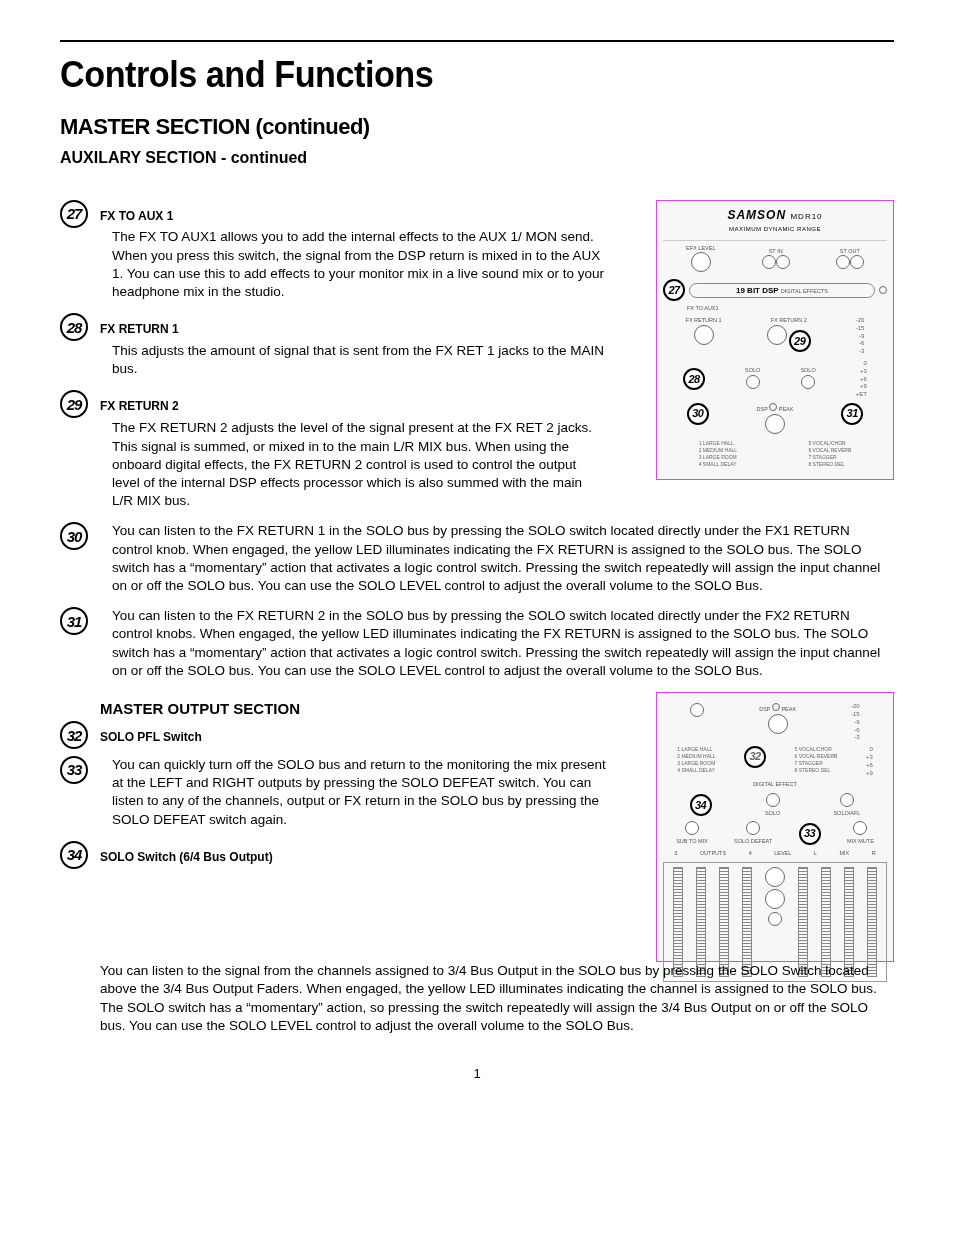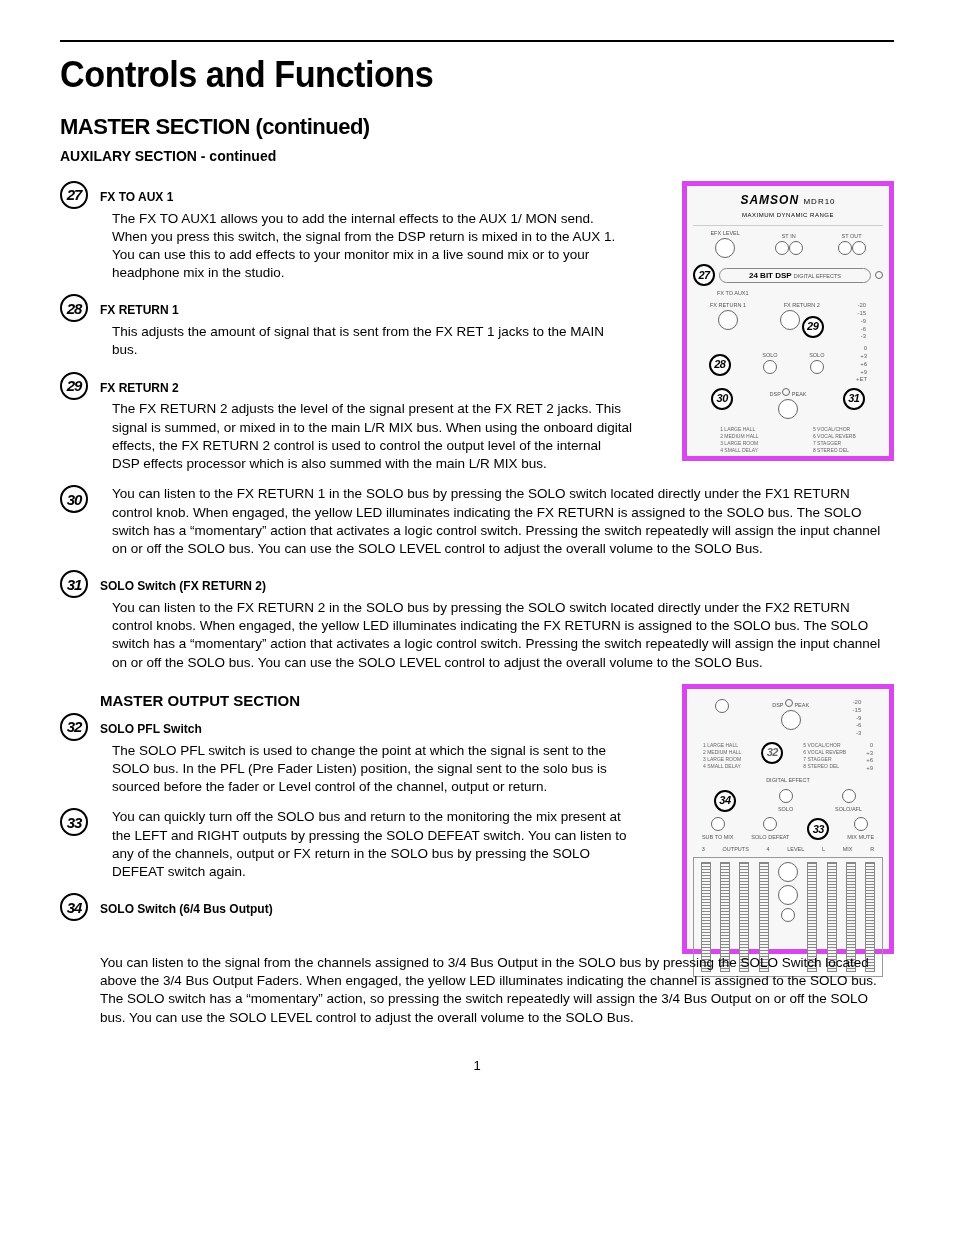--- a/index.html
+++ b/index.html
@@ -23,23 +23,23 @@
     transform-origin: left;
     letter-spacing: -0.5px;
   }
   .title-sub {
     font-size: 22px;
     font-weight: 900;
     margin: 12px 0 4px 0;
     letter-spacing: -0.5px;
   }
   .title-aux {
-    font-size: 14px;
-    font-weight: 900;
-    margin: 0 0 14px 0;
+    font-size: 16px;
+    font-weight: 900;
+    margin: 0 0 30px 0;
   }
   .title-section {
     font-size: 15px;
     font-weight: 900;
     margin: 6px 0 2px 10px;
   }
   .item {
     display: flex;
     align-items: flex-start;
     margin-bottom: 6px;
@@ -80,22 +80,22 @@
   }
   .two-col {
     display: flex;
     gap: 18px;
   }
   .two-col .text {
     flex: 1 1 auto;
   }
   .diagram {
     flex: 0 0 auto;
-    width: 212px;
-    border: 5px solid #d946ef;
+    width: 238px;
+    border: 1px solid #d946ef;
     background: #f7f7f7;
     font-size: 7px;
     box-sizing: border-box;
     padding: 6px;
     margin-left: 32px;
   }
   .diagram .brand {
     font-weight: 900;
     font-style: italic;
     font-size: 12px;
@@ -169,21 +169,21 @@
     <div class="tag">MAXIMUM DYNAMIC RANGE</div>
     <div style="border-top:1px solid #ccc;margin:6px 0 2px"></div>
     <div class="row">
       <div style="text-align:center"><div class="lbl">EFX LEVEL</div><span class="knob"></span></div>
       <div style="text-align:center"><div class="lbl">ST IN</div><span class="knob-sm"></span><span class="knob-sm"></span></div>
       <div style="text-align:center"><div class="lbl">ST OUT</div><span class="knob-sm"></span><span class="knob-sm"></span></div>
     </div>
     <div class="row" style="gap:4px">
       <span class="mini-badge">27</span>
       <div style="flex:1;text-align:center;border:1px solid #888;border-radius:8px;padding:1px 4px">
-        <span style="font-weight:900;font-size:8px">24 BIT DSP</span>
+        <span style="font-weight:900;font-size:8px">19 BIT DSP</span>
         <span class="lbl">DIGITAL EFFECTS</span>
       </div>
       <span class="dot"></span>
     </div>
     <div class="lbl" style="text-align:left;margin-left:24px">FX TO AUX1</div>
     <div class="row" style="align-items:flex-start">
       <div style="text-align:center"><div class="lbl">FX RETURN 1</div><span class="knob"></span></div>
       <div style="text-align:center"><div class="lbl">FX RETURN 2</div><span class="knob"></span><span class="mini-badge" style="margin-left:2px">29</span></div>
       <div class="leds">
         <div>-20</div>
@@ -230,34 +230,32 @@
 <div class="item">
   <div class="badge-col"><span class="badge">30</span></div>
   <div class="item-content">
     <div class="item-body"> You can listen to the FX RETURN 1 in the SOLO bus by pressing the SOLO switch located directly under the FX1 RETURN control knob. When engaged, the yellow LED illuminates indicating the FX RETURN is assigned to the SOLO bus. The SOLO switch has a “momentary” action that activates a logic control switch. Pressing the switch repeatedly will assign the input channel on or off the SOLO bus. You can use the SOLO LEVEL control to adjust the overall volume to the SOLO Bus.</div>
   </div>
 </div>
 
 <div class="item">
   <div class="badge-col"><span class="badge">31</span></div>
   <div class="item-content">
-    <div class="item-heading">SOLO Switch (FX RETURN 2)</div>
     <div class="item-body">You can listen to the FX RETURN 2 in the SOLO bus by pressing the SOLO switch located directly under the FX2 RETURN control knobs. When engaged, the yellow LED illuminates indicating the FX RETURN is assigned to the SOLO bus. The SOLO switch has a “momentary” action that activates a logic control switch. Pressing the switch repeatedly will assign the input channel on or off the SOLO bus. You can use the SOLO LEVEL control to adjust the overall volume to the SOLO Bus.</div>
   </div>
 </div>
 
 <div class="two-col">
   <div class="text">
     <div style="margin-left:40px" class="title-section">MASTER OUTPUT SECTION</div>
 
     <div class="item">
       <div class="badge-col"><span class="badge">32</span></div>
       <div class="item-content">
         <div class="item-heading">SOLO PFL Switch</div>
-        <div class="item-body">The SOLO PFL switch is used to change the point at which the signal is sent to the SOLO bus.  In the PFL (Pre Fader Listen) position, the signal sent to the solo bus is sourced before the fader or Level control of the channel, output or return.</div>
       </div>
     </div>
 
     <div class="item">
       <div class="badge-col"><span class="badge">33</span></div>
       <div class="item-content">
         <div class="item-body">You can quickly turn off the SOLO bus and return to the monitoring the mix present at the LEFT and RIGHT outputs by pressing the SOLO DEFEAT switch. You can listen to any of the channels, output or FX return in the SOLO bus by pressing the SOLO DEFEAT switch again.</div>
       </div>
     </div>
 

